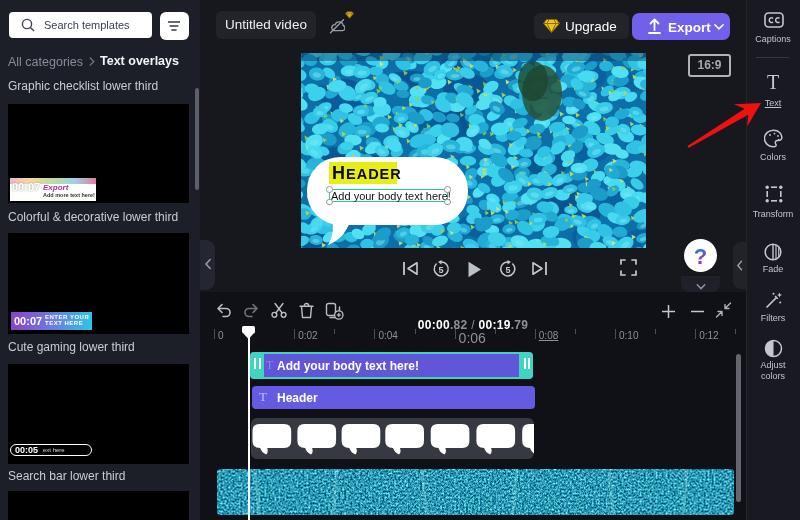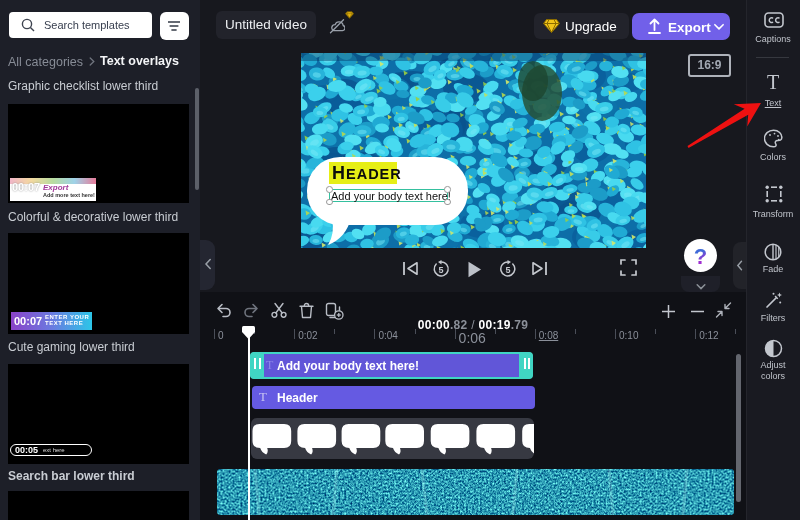--- a/index.html
+++ b/index.html
@@ -53,21 +53,21 @@
 </div>
 
 <div class="abs" style="left:8px;top:340px;font-size:12px;color:#c9cdd3;">Cute gaming lower third</div>
 <div class="abs" style="left:8px;top:364px;width:181px;height:100px;background:#000;text-align:right;">
   <div class="abs" style="left:2px;top:80px;width:82px;height:12px;border:1.4px solid #fff;border-radius:6px;">
     <div class="abs" style="left:4px;top:0px;font-size:9px;font-weight:700;color:#fff;">00:05</div>
     <div class="abs" style="left:32px;top:2px;font-size:6px;color:#ddd;">ext here</div>
   </div>
 </div>
 
-<div class="abs" style="left:8px;top:469px;font-size:12px;color:#c9cdd3;font-weight:bold;">Search bar lower third</div>
+<div class="abs" style="left:8px;top:469px;font-size:12px;color:#c9cdd3;">Search bar lower third</div>
 <div class="abs" style="left:8px;top:491px;width:181px;height:29px;background:#000;"></div>
 <div class="abs" style="left:194.5px;top:88px;width:4px;height:102px;background:#5c6069;border-radius:2px;"></div>
 
 <div class="abs" style="left:216px;top:11px;width:100px;height:28px;background:#22232b;border-radius:6px;text-align:center;line-height:28px;color:#edeff2;font-size:13.5px;font-weight:500;">Untitled video</div>
 <svg class="abs" style="left:329px;top:19px;" width="16" height="15" viewBox="0 0 16 15">
     <path d="M4.6 11.6 h8.9 a2.6 2.6 0 0 0 0.6 -5.1 a4.1 4.1 0 0 0 -8 -0.8 a3.1 3.1 0 0 0 -1.5 5.9 z" fill="none" stroke="#9aa0aa" stroke-width="1.3" stroke-linejoin="round"></path>
     <line x1="1.5" y1="13.8" x2="14.5" y2="0.8" stroke="#9aa0aa" stroke-width="1.3" stroke-linecap="round"></line>
   </svg>
 <svg class="abs" style="left:345px;top:11px;" width="9" height="8" viewBox="0 0 9 8">
     <path d="M2 0.7 h5 l1.5 2 -4 4.6 -4 -4.6 z" fill="#e8b50e" stroke="#7a5e00" stroke-width="0.7"></path>

